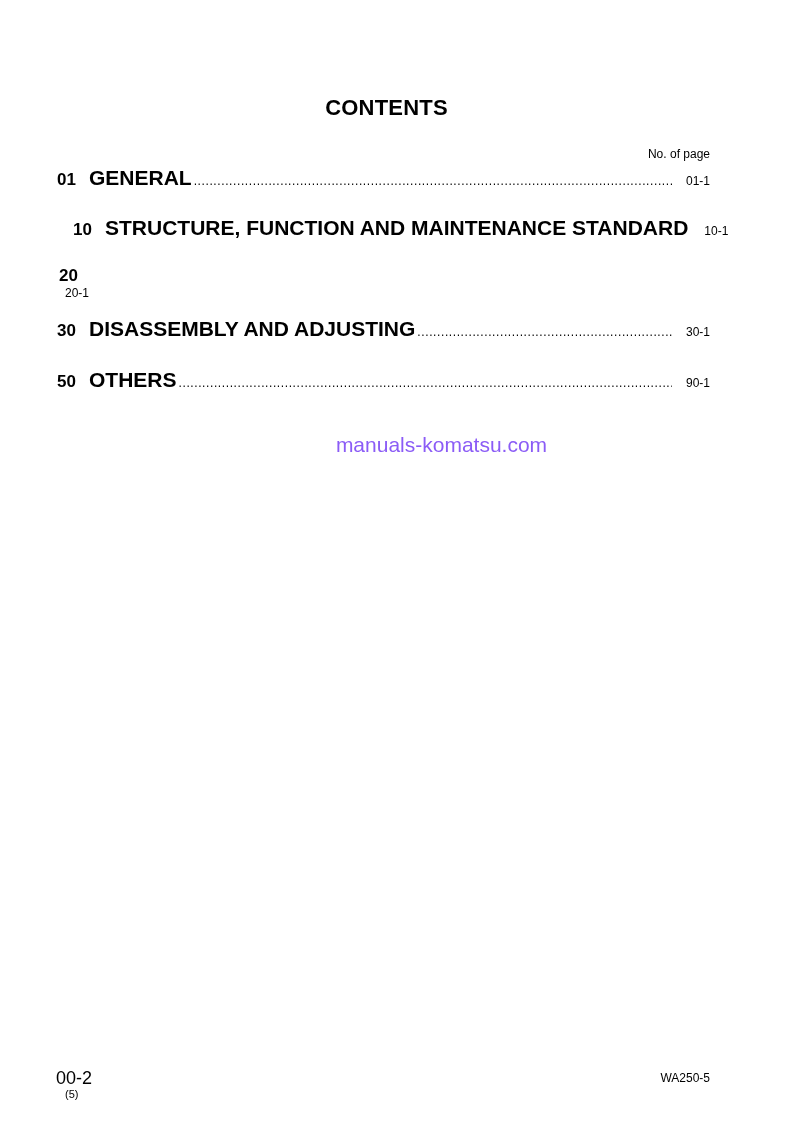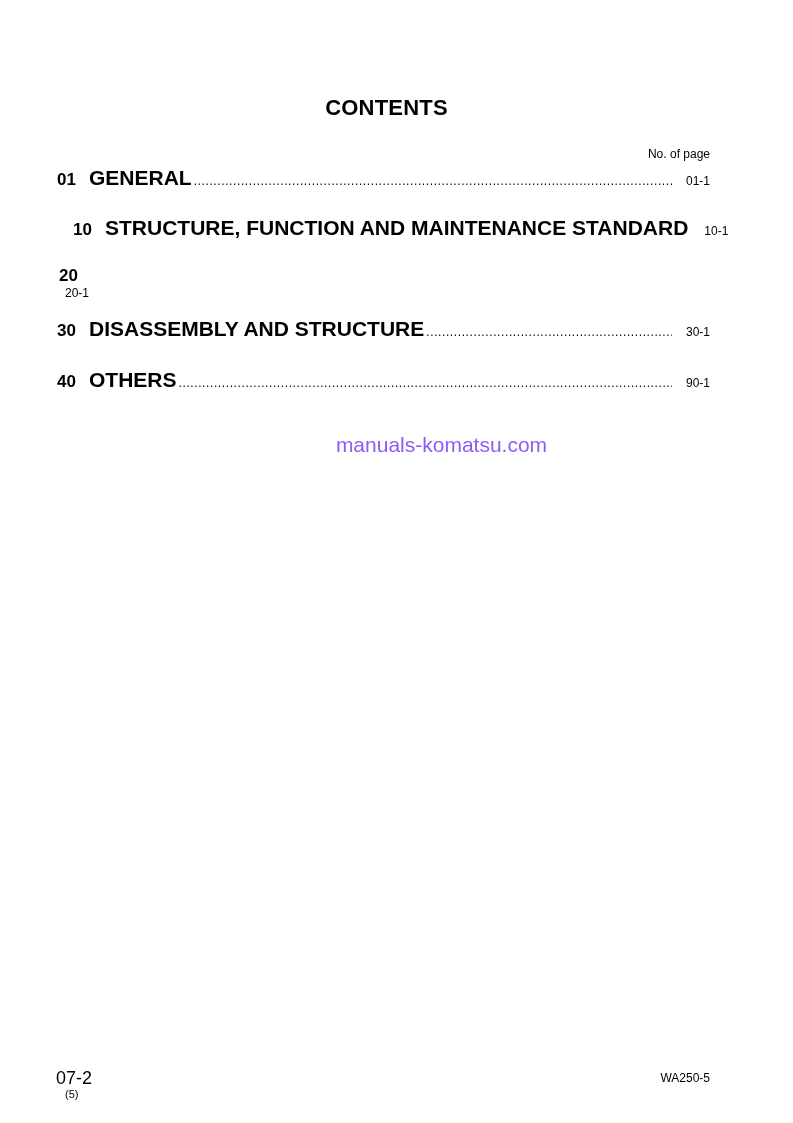--- a/index.html
+++ b/index.html
@@ -58,29 +58,29 @@
 </div>
 
 <div class="toc-row" style="top:266px;flex-direction:column;">
   <span class="toc-num">20</span>
   <span class="toc-dots">................................................................................................................................................................</span>
   <span class="toc-page">20-1</span>
 </div>
 
 <div class="toc-row" style="top:317px;">
   <span class="toc-num">30</span>
-  <span class="toc-label">DISASSEMBLY AND STRUCTURE</span>
+  <span class="toc-label">DISASSEMBLY AND ADJUSTING</span>
   <span class="toc-dots">................................................................................................................................................................</span>
   <span class="toc-page">30-1</span>
 </div>
 
 <div class="toc-row" style="top:368px;">
-  <span class="toc-num">40</span>
+  <span class="toc-num">50</span>
   <span class="toc-label">OTHERS</span>
   <span class="toc-dots">................................................................................................................................................................</span>
   <span class="toc-page">90-1</span>
 </div>
 
 <div class="watermark"><span>manuals-komatsu.com</span></div>
 
-<div class="footer-page">07-2</div>
+<div class="footer-page">00-2</div>
 <div class="footer-rev">(5)</div>
 <div class="footer-model">WA250-5</div>
 
 </body></html>

